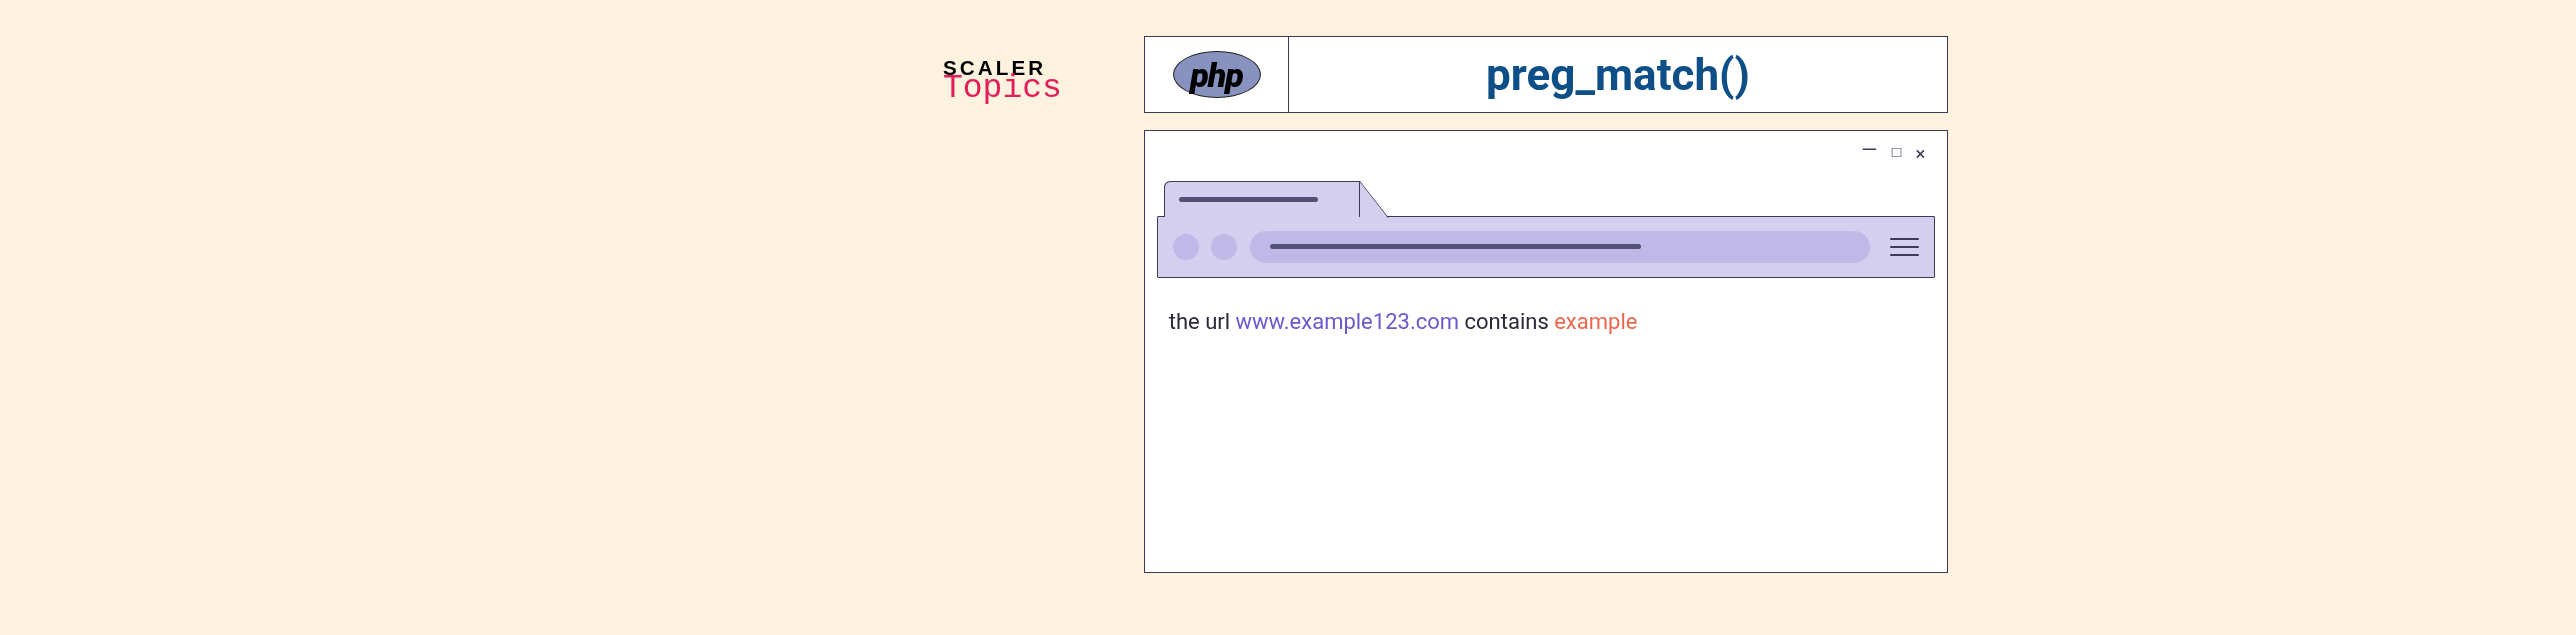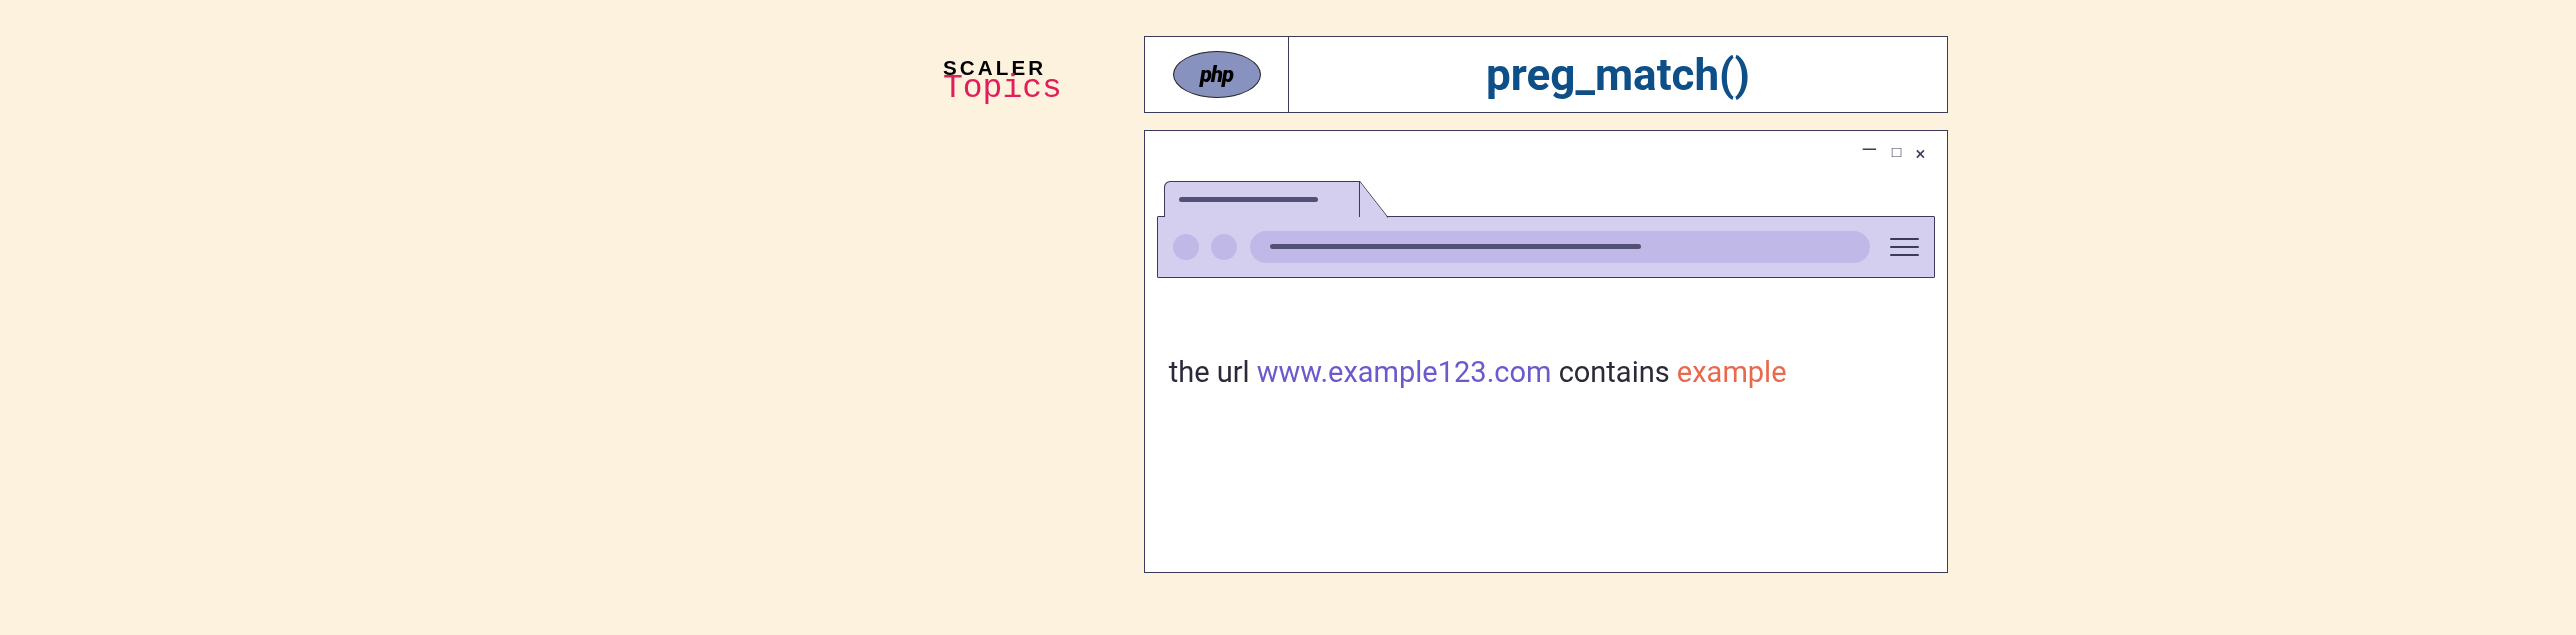--- a/index.html
+++ b/index.html
@@ -56,21 +56,21 @@
     height: 47px;
     background: #8892bf;
     border-radius: 50%;
     display: flex;
     align-items: center;
     justify-content: center;
     border: 1px solid #222;
   }
   .php-badge span {
     font-weight: 900;
-    font-size: 22px;
+    font-size: 34px;
     color: #000;
     font-style: italic;
     letter-spacing: -1px;
   }
   .titlebar-text {
     flex: 1;
     display: flex;
     align-items: center;
     justify-content: center;
     color: #0e4f87;
@@ -197,23 +197,22 @@
     margin-left: 8.2px;
   }
   .hamburger div {
     height: 2.1px;
     background: #3a3a5a;
     border-radius: 1px;
   }
   
   .content {
     padding: 31px 11.3px 0 11.3px;
-    font-size: 29px;
+    font-size: 22px;
     color: #2a2a3a;
-    margin-top: 46px;
   }
   .content .url { color: #6a5acd; }
   .content .match { color: #e8694e; }
 </style>
 </head>
 <body>
 
 <div class="canvas">
 
   <div class="logo">

